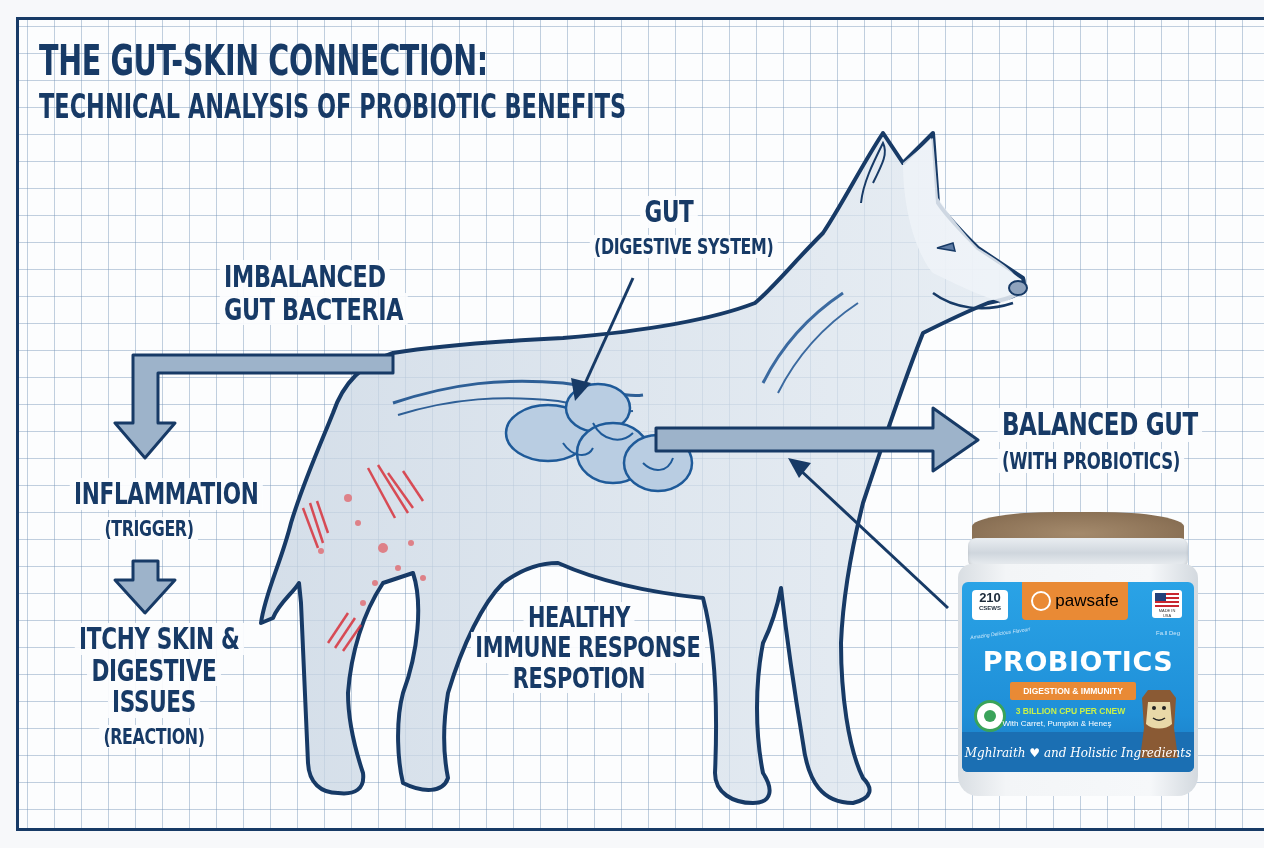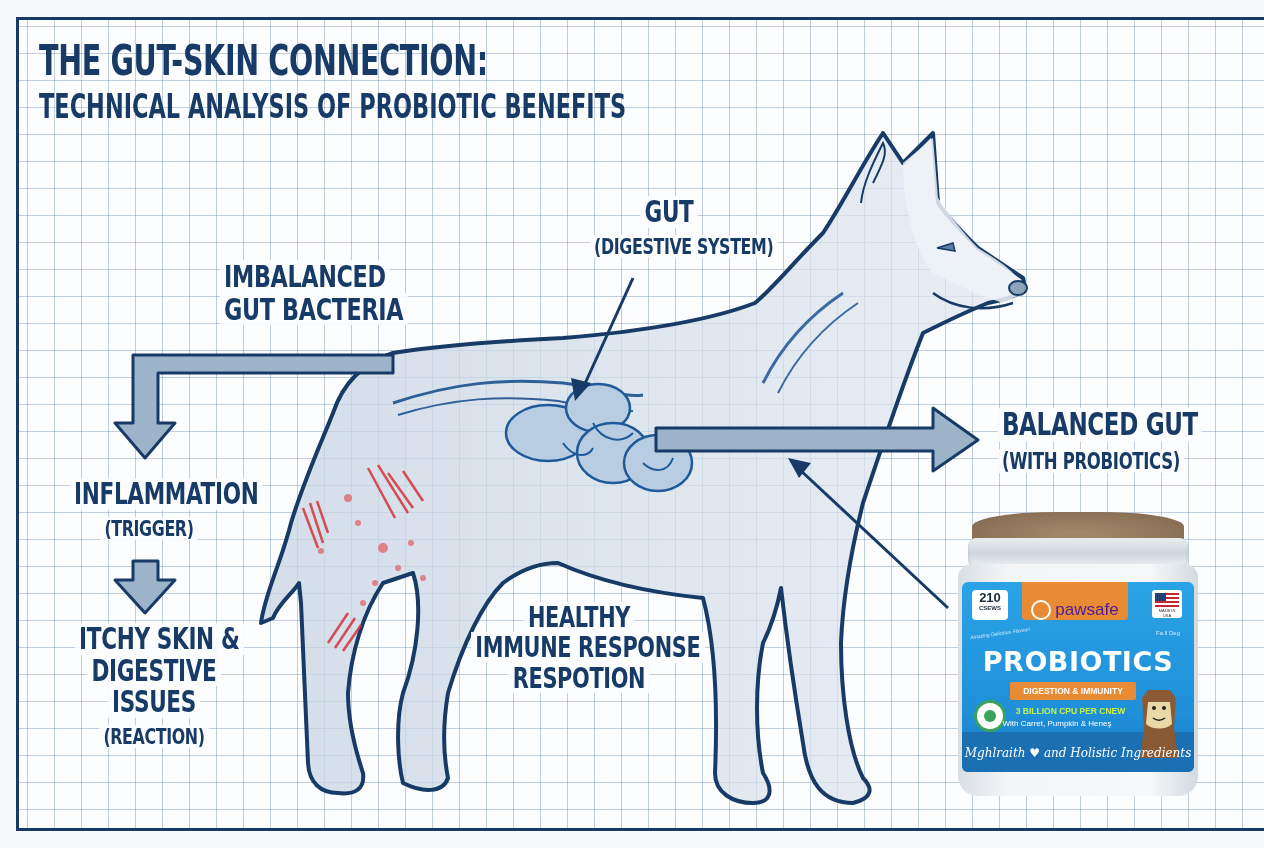--- a/index.html
+++ b/index.html
@@ -63,21 +63,21 @@
     background: #1b6fb3;
   }
   .count-badge {
     position: absolute; left: 10px; top: 8px; width: 36px; height: 30px; background: #fff;
     border-radius: 4px; text-align: center; color: #1c2a3a;
   }
   .count-badge .n { font-size: 13px; font-weight: bold; line-height: 15px; display: block; }
   .count-badge .u { font-size: 6px; font-weight: bold; display: block; }
   .brand-box {
     position: absolute; left: 60px; top: 0; width: 106px; height: 38px; background: #e98a35;
-    border-radius: 0 0 4px 4px; color: #4c1d95; display: flex; align-items: flex-end; justify-content: center;
+    border-radius: 0 0 4px 4px; color: #000000; display: flex; align-items: center; justify-content: center;
     gap: 4px; font-size: 17px;
   }
   .brand-logo { width: 20px; height: 20px; border: 2px solid #fff; border-radius: 50%; display: inline-block; position: relative; }
   .flag {
     position: absolute; right: 12px; top: 8px; width: 30px; height: 28px; background: #fff;
     border-radius: 3px; padding: 3px;
   }
   .flag .f {
     width: 24px; height: 14px;
     background: repeating-linear-gradient(#c8262f 0 2px, #fff 2px 4px);

